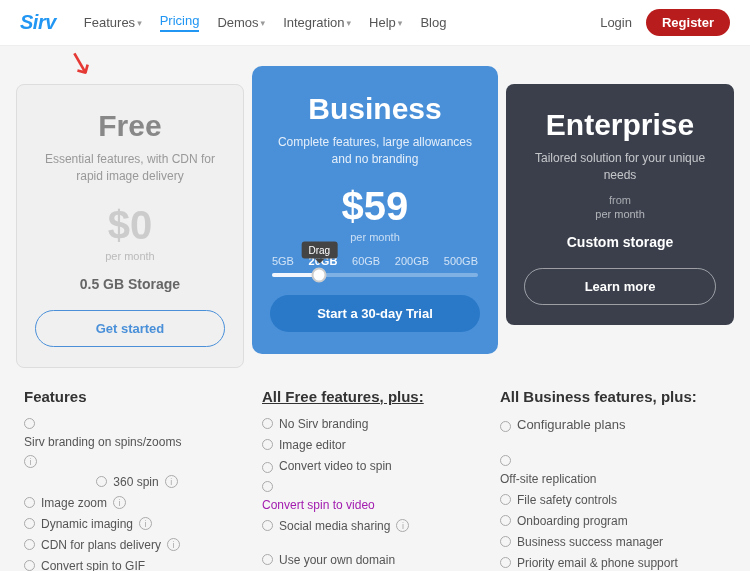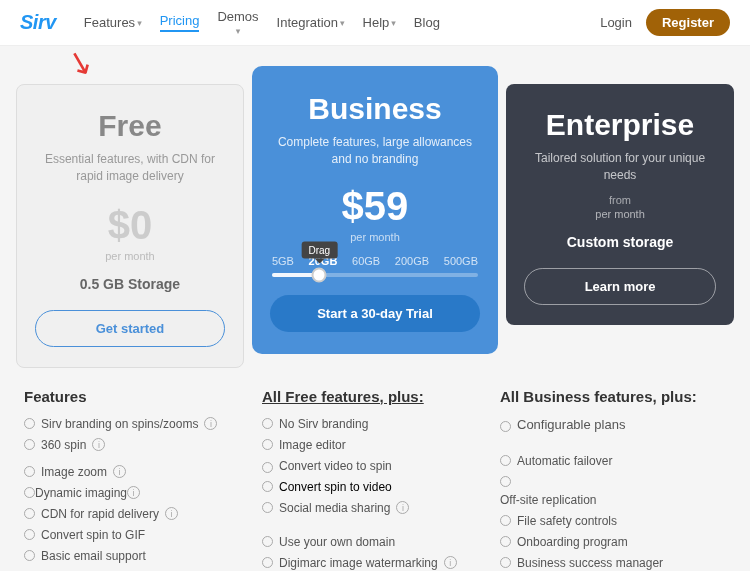--- a/index.html
+++ b/index.html
@@ -11,39 +11,39 @@
 <nav style="background:#fff;display:flex;align-items:center;padding:0 20px;height:46px;border-bottom:1px solid #eee;">
   <span style="font-size:20px;font-weight:700;color:#2196f3;margin-right:28px;letter-spacing:-0.5px;font-style:italic;">Sirv</span>
   <div style="display:flex;gap:18px;flex:1;align-items:center;">
     <a style="color:#555;font-size:13px;cursor:pointer;text-decoration:none;display:flex;align-items:center;gap:2px;">
       <span>Features</span>
         <span style="font-size:9px;color:#999;">▾</span>
     </a>
     <a style="color:#2196f3;font-size:13px;cursor:pointer;text-decoration:none;border-bottom:2px solid #2196f3;padding-bottom:2px;">
       <span>Pricing</span>
     </a>
-    <a style="color:#555;font-size:13px;cursor:pointer;text-decoration:none;display:flex;align-items:center;gap:2px;flex-direction:column;">
+    <a style="color:#555;font-size:13px;cursor:pointer;text-decoration:none;display:flex;align-items:center;gap:2px;">
       <span>Demos</span>
         <span style="font-size:9px;color:#999;">▾</span>
     </a>
     <a style="color:#555;font-size:13px;cursor:pointer;text-decoration:none;display:flex;align-items:center;gap:2px;">
       <span>Integration</span>
         <span style="font-size:9px;color:#999;">▾</span>
     </a>
     <a style="color:#555;font-size:13px;cursor:pointer;text-decoration:none;display:flex;align-items:center;gap:2px;">
       <span>Help</span>
         <span style="font-size:9px;color:#999;">▾</span>
     </a>
     <a style="color:#555;font-size:13px;cursor:pointer;text-decoration:none;">
       <span>Blog</span>
     </a>
   </div>
   <div style="display:flex;align-items:center;gap:14px;">
     <span style="color:#555;font-size:13px;cursor:pointer;">Login</span>
-    <button style="background:#a16207;color:#fff;padding:6px 16px;border-radius:20px;font-size:13px;font-weight:600;cursor:pointer;border:none;">Register</button>
+    <button style="background:#b91c1c;color:#fff;padding:6px 16px;border-radius:20px;font-size:13px;font-weight:600;cursor:pointer;border:none;">Register</button>
   </div>
 </nav>
 
 <div style="padding:28px 16px 16px;max-width:750px;margin:0 auto;">
   <div style="display:grid;grid-template-columns:1fr 1.08fr 1fr;gap:8px;align-items:start;">
 
     <div style="background:#f0f0f0;border-radius:8px;padding:24px 18px 20px;position:relative;border:1px solid #ddd;margin-top:10px;">
 
       <div style="position:absolute;top:-42px;left:50px;font-size:32px;color:#e53935;transform:rotate(15deg);">↘</div>
 
@@ -96,43 +96,43 @@
       <button style="display:block;width:100%;padding:10px;border:1.5px solid rgba(255,255,255,0.5);color:#fff;background:transparent;border-radius:20px;font-size:13px;font-weight:600;cursor:pointer;text-align:center;">Learn more</button>
     </div>
   </div>
 </div>
 
 <div style="padding:4px 24px 20px;max-width:750px;margin:0 auto;">
   <div style="display:grid;grid-template-columns:1fr 1fr 1fr;gap:0 12px;">
 
     <div>
       <div style="font-size:15px;font-weight:700;color:#333;margin-bottom:12px;">Features</div>
-      <div style="display:flex;align-items:flex-start;gap:6px;font-size:12px;color:#555;margin-bottom:7px;">
+      <div style="display:flex;align-items:flex-start;gap:6px;font-size:12px;color:#555;margin-bottom:7px;flex-direction:column;">
         <div style="width:11px;height:11px;border:1.5px solid #aaa;border-radius:50%;flex-shrink:0;margin-top:1px;"></div>
         <span>Sirv branding on spins/zooms</span>
         <span style="display:inline-block;width:13px;height:13px;border:1px solid #aaa;border-radius:50%;font-size:9px;text-align:center;line-height:13px;color:#aaa;flex-shrink:0;cursor:pointer;">i</span>
       </div>
-      <div style="display:flex;align-items:flex-start;gap:6px;font-size:12px;color:#555;margin-bottom:13px;">
+      <div style="display:flex;align-items:flex-start;gap:6px;font-size:12px;color:#555;margin-bottom:7px;justify-content:center;">
         <div style="width:11px;height:11px;border:1.5px solid #aaa;border-radius:50%;flex-shrink:0;margin-top:1px;"></div>
         <span>360 spin</span>
         <span style="display:inline-block;width:13px;height:13px;border:1px solid #aaa;border-radius:50%;font-size:9px;text-align:center;line-height:13px;color:#aaa;flex-shrink:0;cursor:pointer;">i</span>
       </div>
       <div style="display:flex;align-items:flex-start;gap:6px;font-size:12px;color:#555;margin-bottom:7px;">
         <div style="width:11px;height:11px;border:1.5px solid #aaa;border-radius:50%;flex-shrink:0;margin-top:1px;"></div>
         <span>Image zoom</span>
         <span style="display:inline-block;width:13px;height:13px;border:1px solid #aaa;border-radius:50%;font-size:9px;text-align:center;line-height:13px;color:#aaa;flex-shrink:0;cursor:pointer;">i</span>
       </div>
-      <div style="display:flex;align-items:flex-start;font-size:12px;color:#555;margin-bottom:7px;">
+      <div style="display:flex;align-items:flex-start;gap:6px;font-size:12px;color:#555;margin-bottom:7px;">
         <div style="width:11px;height:11px;border:1.5px solid #aaa;border-radius:50%;flex-shrink:0;margin-top:1px;"></div>
         <span>Dynamic imaging</span>
         <span style="display:inline-block;width:13px;height:13px;border:1px solid #aaa;border-radius:50%;font-size:9px;text-align:center;line-height:13px;color:#aaa;flex-shrink:0;cursor:pointer;">i</span>
       </div>
       <div style="display:flex;align-items:flex-start;gap:6px;font-size:12px;color:#555;margin-bottom:7px;">
         <div style="width:11px;height:11px;border:1.5px solid #aaa;border-radius:50%;flex-shrink:0;margin-top:1px;"></div>
-        <span>CDN for rapid delivery</span>
+        <span>CDN for plans delivery</span>
         <span style="display:inline-block;width:13px;height:13px;border:1px solid #aaa;border-radius:50%;font-size:9px;text-align:center;line-height:13px;color:#aaa;flex-shrink:0;cursor:pointer;">i</span>
       </div>
       <div style="display:flex;align-items:flex-start;gap:6px;font-size:12px;color:#555;margin-bottom:7px;">
         <div style="width:11px;height:11px;border:1.5px solid #aaa;border-radius:50%;flex-shrink:0;margin-top:1px;"></div>
         <span>Convert spin to GIF</span>
       </div>
       <div style="display:flex;align-items:flex-start;gap:6px;font-size:12px;color:#555;margin-bottom:7px;">
         <div style="width:11px;height:11px;border:1.5px solid #aaa;border-radius:50%;flex-shrink:0;margin-top:1px;"></div>
         <span>Basic email support</span>
       </div>
@@ -146,21 +146,21 @@
         <span>No Sirv branding</span>
       </div>
       <div style="display:flex;align-items:flex-start;gap:6px;font-size:12px;color:#555;margin-bottom:7px;">
         <div style="width:11px;height:11px;border:1.5px solid #aaa;border-radius:50%;flex-shrink:0;margin-top:1px;"></div>
         <span>Image editor</span>
       </div>
       <div style="display:flex;align-items:flex-end;gap:6px;font-size:12px;color:#555;margin-bottom:7px;">
         <div style="width:11px;height:11px;border:1.5px solid #aaa;border-radius:50%;flex-shrink:0;margin-top:1px;"></div>
         <span>Convert video to spin</span>
       </div>
-      <div style="display:flex;align-items:flex-start;gap:6px;font-size:12px;color:#000000;margin-bottom:7px;">
+      <div style="display:flex;align-items:flex-start;gap:6px;font-size:12px;color:#a21caf;margin-bottom:7px;flex-direction:column;">
         <div style="width:11px;height:11px;border:1.5px solid #aaa;border-radius:50%;flex-shrink:0;margin-top:1px;"></div>
         <span>Convert spin to video</span>
       </div>
       <div style="display:flex;align-items:flex-start;gap:6px;font-size:12px;color:#555;margin-bottom:20px;">
         <div style="width:11px;height:11px;border:1.5px solid #aaa;border-radius:50%;flex-shrink:0;margin-top:1px;"></div>
         <span>Social media sharing</span>
         <span style="display:inline-block;width:13px;height:13px;border:1px solid #aaa;border-radius:50%;font-size:9px;text-align:center;line-height:13px;color:#aaa;flex-shrink:0;cursor:pointer;">i</span>
       </div>
       <div style="display:flex;align-items:flex-start;gap:6px;font-size:12px;color:#555;margin-bottom:7px;">
         <div style="width:11px;height:11px;border:1.5px solid #aaa;border-radius:50%;flex-shrink:0;margin-top:1px;"></div>
@@ -177,24 +177,20 @@
       </div>
 
     </div>
 
     <div>
       <div style="font-size:15px;font-weight:700;color:#333;margin-bottom:12px;">All Business features, plus:</div>
       <div style="display:flex;align-items:flex-end;gap:6px;font-size:13px;color:#555;margin-bottom:22px;">
         <div style="width:11px;height:11px;border:1.5px solid #aaa;border-radius:50%;flex-shrink:0;margin-top:1px;"></div>
         <span>Configurable plans</span>
       </div>
-      <div style="display:flex;align-items:flex-start;gap:6px;font-size:12px;color:#555;margin-bottom:7px;">
-        <div style="width:11px;height:11px;border:1.5px solid #aaa;border-radius:50%;flex-shrink:0;margin-top:1px;"></div>
-        <span>Automatic failover</span>
-      </div>
       <div style="display:flex;align-items:flex-start;gap:6px;font-size:12px;color:#555;margin-bottom:7px;flex-direction:column;">
         <div style="width:11px;height:11px;border:1.5px solid #aaa;border-radius:50%;flex-shrink:0;margin-top:1px;"></div>
         <span>Off-site replication</span>
       </div>
       <div style="display:flex;align-items:flex-start;gap:6px;font-size:12px;color:#555;margin-bottom:7px;">
         <div style="width:11px;height:11px;border:1.5px solid #aaa;border-radius:50%;flex-shrink:0;margin-top:1px;"></div>
         <span>File safety controls</span>
       </div>
       <div style="display:flex;align-items:flex-start;gap:6px;font-size:12px;color:#555;margin-bottom:7px;">
         <div style="width:11px;height:11px;border:1.5px solid #aaa;border-radius:50%;flex-shrink:0;margin-top:1px;"></div>

